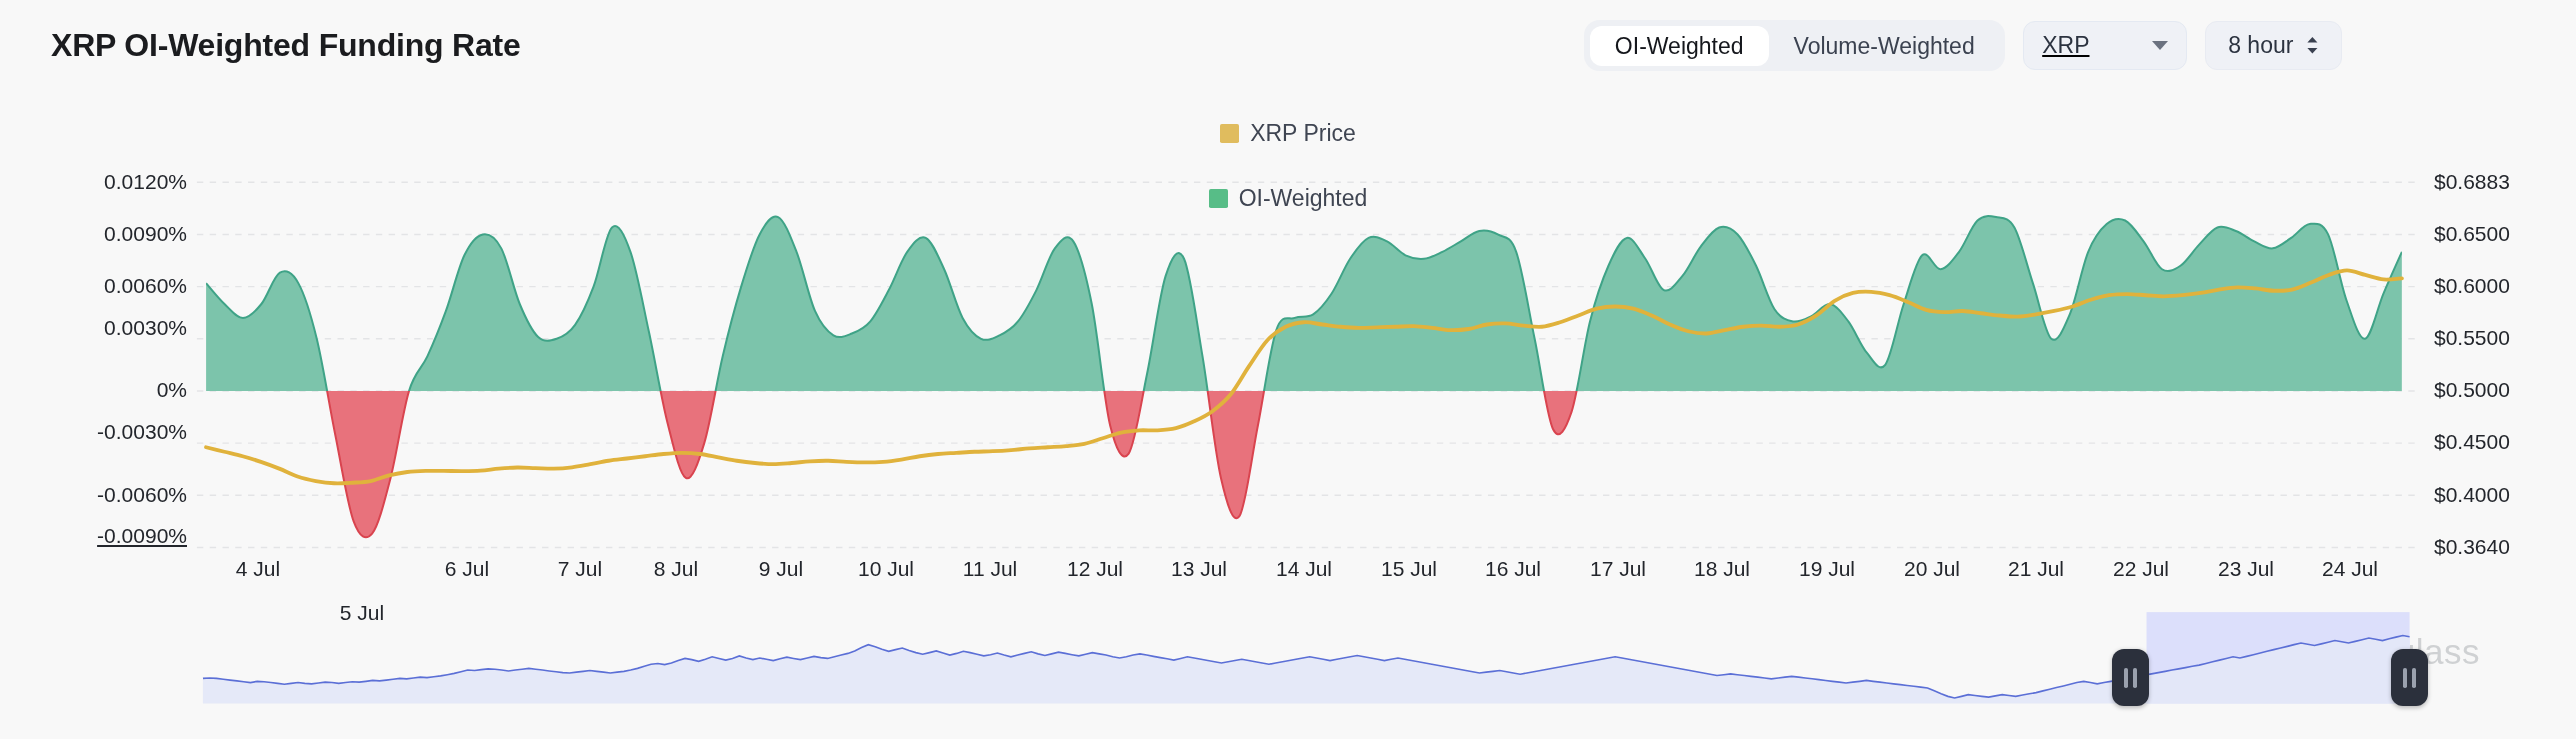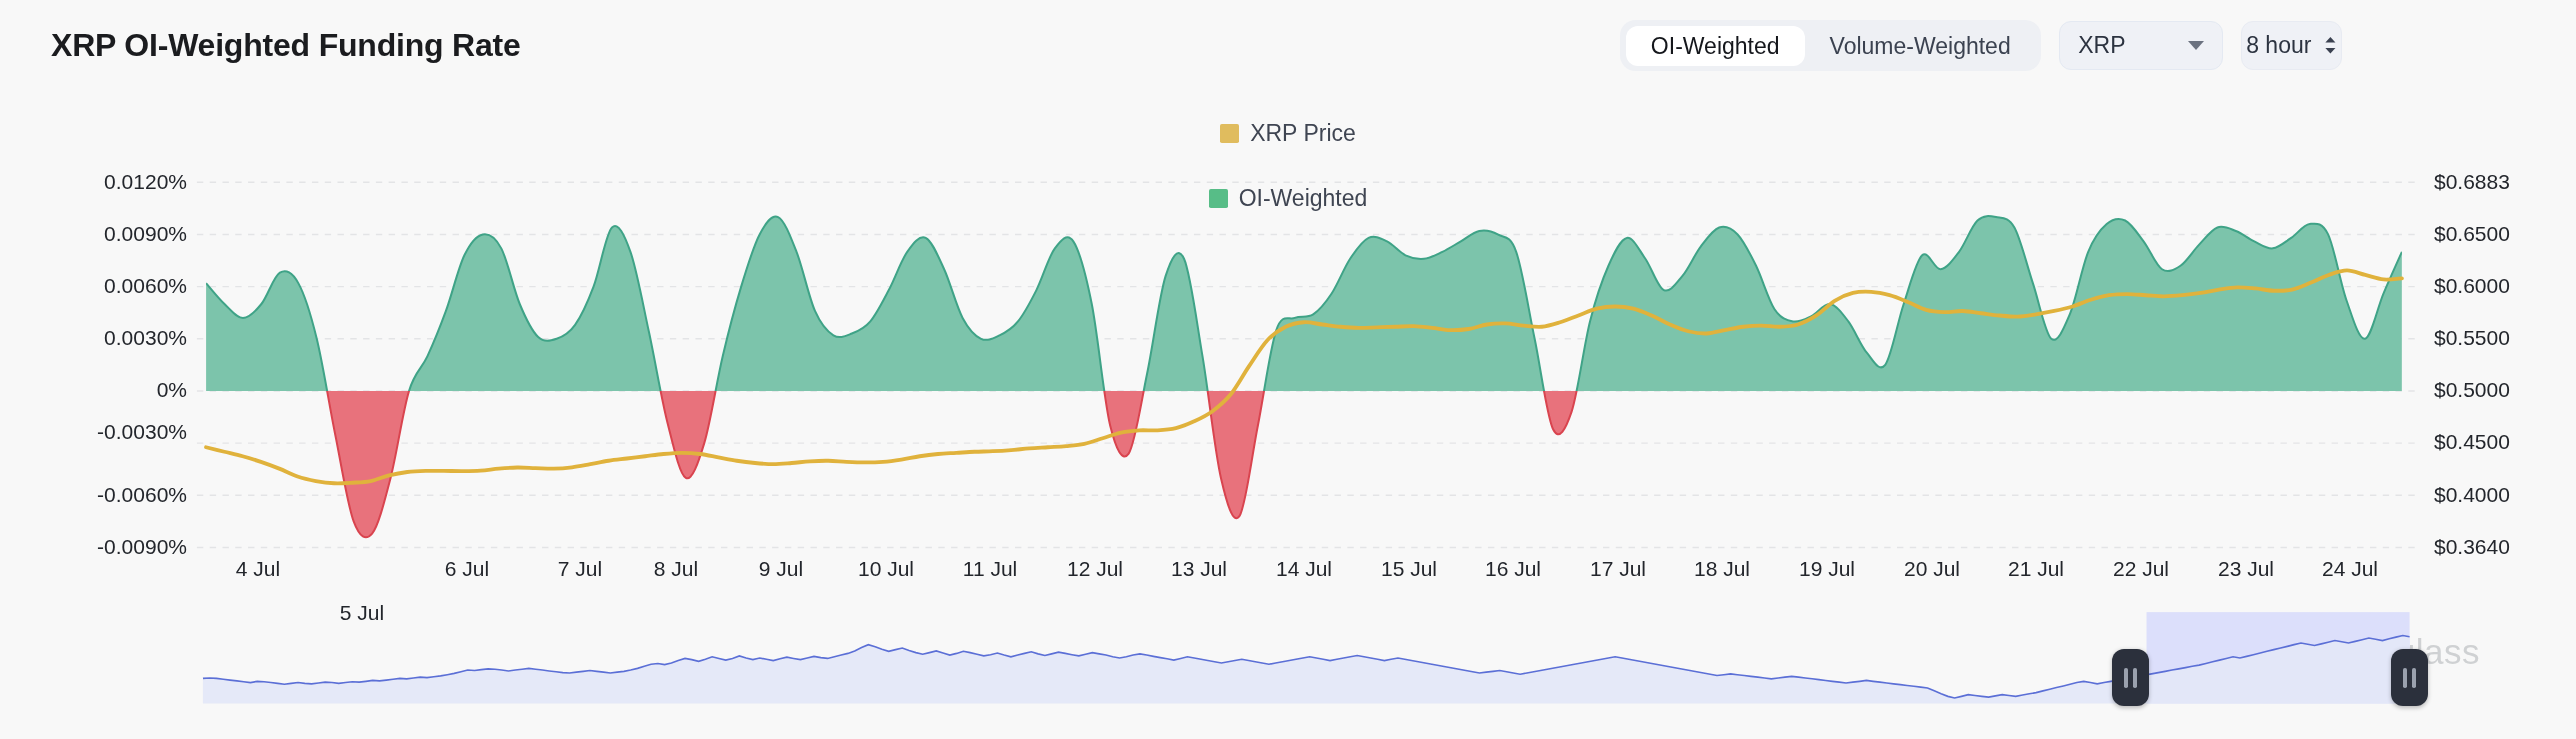--- a/index.html
+++ b/index.html
@@ -29,31 +29,31 @@
   }
   .seg-btn{
     height:40px;line-height:40px;padding:0 25px;
     font-size:23px;color:#3b4250;border-radius:12px;
     white-space:nowrap;
   }
   .seg-btn.active{background:#ffffff;color:#15171c;}
   .select-box{
     display:flex;align-items:center;justify-content:space-between;
     background:#eff1f6;border:0.9px solid #e4e9f2;border-radius:12px;
-    height:49px;width:164px;padding:9px 18px;box-sizing:border-box;
+    height:49px;width:164px;padding:9px 18px;box-sizing:border-box;text-decoration:underline;
   }
   .select-box .val{font-size:23px;color:#2c3340;}
   .caret{
     width:0;height:0;border-left:8.2px solid transparent;
     border-right:8.2px solid transparent;border-top:9px solid #6b7280;
   }
   .stepper{
     display:flex;align-items:center;gap:12.8px;
     background:#eff1f6;border:0.9px solid #e8ebf2;border-radius:12px;
-    height:49px;padding:0 4px;box-sizing:border-box;
+    height:49px;padding:0 22px;box-sizing:border-box;
   }
   .stepper .val{font-size:23px;color:#2c3340;white-space:nowrap;}
   .updown{display:flex;flex-direction:column;gap:3.7px;align-items:center;}
   .updown .ar{width:12.8px;height:7.3px;display:block;}
 
   
   .legend{
     position:absolute;top:120px;left:0;width:2576px;
     display:flex;justify-content:center;align-items:center;gap:38px;flex-direction:column;
   }
@@ -155,25 +155,25 @@
         <path d="M 225.00 130.48 C 228.37 134.29, 238.47 146.98, 245.21 153.33 C 251.95 159.68, 258.68 168.57, 265.42 168.57 C 272.16 168.57, 278.89 161.59, 285.63 153.33 C 292.37 145.08, 299.10 122.86, 305.84 119.05 C 312.58 115.24, 319.31 118.41, 326.05 130.48 C 332.79 142.54, 339.52 163.81, 346.26 191.43 C 353.00 219.05, 359.73 262.86, 366.47 296.19 C 373.21 329.52, 379.94 373.33, 386.68 391.43 C 393.42 409.52, 400.15 412.70, 406.89 404.76 C 413.63 396.83, 420.36 369.84, 427.10 343.81 C 433.84 317.78, 440.57 270.79, 447.31 248.57 C 454.05 226.35, 460.78 225.08, 467.52 210.48 C 474.26 195.87, 480.99 179.37, 487.73 160.95 C 494.47 142.54, 501.20 113.97, 507.94 100.00 C 514.68 86.03, 521.41 78.41, 528.15 77.14 C 534.89 75.87, 541.62 79.68, 548.36 92.38 C 555.10 105.08, 561.83 137.14, 568.57 153.33 C 575.31 169.52, 582.04 183.17, 588.78 189.52 C 595.52 195.87, 602.25 193.65, 608.99 191.43 C 615.73 189.21, 622.46 185.71, 629.20 176.19 C 635.94 166.67, 642.68 152.06, 649.41 134.29 C 656.15 116.51, 662.89 75.87, 669.62 69.52 C 676.36 63.17, 683.10 77.14, 689.83 96.19 C 696.57 115.24, 703.31 152.70, 710.04 183.81 C 716.78 214.92, 723.52 256.19, 730.25 282.86 C 736.99 309.52, 743.73 340.00, 750.46 343.81 C 757.20 347.62, 763.94 327.94, 770.67 305.71 C 777.41 283.49, 784.15 239.05, 790.88 210.48 C 797.62 181.90, 804.36 156.51, 811.09 134.29 C 817.83 112.06, 824.57 89.84, 831.30 77.14 C 838.04 64.44, 844.78 54.92, 851.51 58.10 C 858.25 61.27, 864.99 79.05, 871.72 96.19 C 878.46 113.33, 885.20 145.71, 891.93 160.95 C 898.67 176.19, 905.41 183.49, 912.14 187.62 C 918.88 191.75, 925.62 188.25, 932.35 185.71 C 939.09 183.17, 945.83 180.32, 952.56 172.38 C 959.30 164.44, 966.04 150.79, 972.77 138.10 C 979.51 125.40, 986.25 105.71, 992.98 96.19 C 999.72 86.67, 1006.46 77.78, 1013.19 80.95 C 1019.93 84.13, 1026.67 100.63, 1033.40 115.24 C 1040.14 129.84, 1046.88 155.87, 1053.61 168.57 C 1060.35 181.27, 1067.09 188.25, 1073.82 191.43 C 1080.56 194.60, 1087.30 190.79, 1094.03 187.62 C 1100.77 184.44, 1107.51 180.63, 1114.24 172.38 C 1120.98 164.13, 1127.72 151.43, 1134.45 138.10 C 1141.19 124.76, 1147.93 101.27, 1154.66 92.38 C 1161.40 83.49, 1168.14 74.60, 1174.87 84.76 C 1181.61 94.92, 1188.35 119.68, 1195.08 153.33 C 1201.82 186.98, 1208.56 259.37, 1215.29 286.67 C 1222.03 313.97, 1228.77 326.67, 1235.50 317.14 C 1242.24 307.62, 1248.98 261.90, 1255.71 229.52 C 1262.45 197.14, 1269.19 143.81, 1275.92 122.86 C 1282.66 101.90, 1289.40 89.21, 1296.13 103.81 C 1302.87 118.41, 1309.61 170.48, 1316.34 210.48 C 1323.08 250.48, 1329.82 314.60, 1336.55 343.81 C 1343.29 373.02, 1350.03 395.24, 1356.76 385.71 C 1363.50 376.19, 1370.24 320.63, 1376.97 286.67 C 1383.71 252.70, 1390.45 201.59, 1397.18 181.90 C 1403.92 162.22, 1410.66 171.43, 1417.39 168.57 C 1424.13 165.71, 1430.87 169.21, 1437.61 164.76 C 1444.34 160.32, 1451.08 152.06, 1457.82 141.90 C 1464.55 131.75, 1471.29 113.97, 1478.03 103.81 C 1484.76 93.65, 1491.50 84.13, 1498.24 80.95 C 1504.97 77.78, 1511.71 81.59, 1518.45 84.76 C 1525.18 87.94, 1531.92 96.83, 1538.66 100.00 C 1545.39 103.17, 1552.13 104.44, 1558.87 103.81 C 1565.60 103.17, 1572.34 99.37, 1579.08 96.19 C 1585.81 93.02, 1592.55 88.57, 1599.29 84.76 C 1606.02 80.95, 1612.76 74.60, 1619.50 73.33 C 1626.23 72.06, 1632.97 73.33, 1639.71 77.14 C 1646.44 80.95, 1653.18 77.14, 1659.92 96.19 C 1666.65 115.24, 1673.39 159.05, 1680.13 191.43 C 1686.86 223.81, 1693.60 277.14, 1700.34 290.48 C 1707.07 303.81, 1713.81 291.11, 1720.55 271.43 C 1727.28 251.75, 1734.02 199.05, 1740.76 172.38 C 1747.49 145.71, 1754.23 126.67, 1760.97 111.43 C 1767.70 96.19, 1774.44 82.22, 1781.18 80.95 C 1787.91 79.68, 1794.65 94.29, 1801.39 103.81 C 1808.12 113.33, 1814.86 134.92, 1821.60 138.10 C 1828.33 141.27, 1835.07 130.79, 1841.81 122.86 C 1848.54 114.92, 1855.28 99.37, 1862.02 90.48 C 1868.75 81.59, 1875.49 71.75, 1882.23 69.52 C 1888.96 67.30, 1895.70 70.16, 1902.44 77.14 C 1909.17 84.13, 1915.91 97.78, 1922.65 111.43 C 1929.38 125.08, 1936.12 148.89, 1942.86 159.05 C 1949.59 169.21, 1956.33 171.11, 1963.07 172.38 C 1969.80 173.65, 1976.54 169.84, 1983.28 166.67 C 1990.01 163.49, 1996.75 152.38, 2003.49 153.33 C 2010.22 154.29, 2016.96 163.49, 2023.70 172.38 C 2030.43 181.27, 2037.17 198.73, 2043.91 206.67 C 2050.64 214.60, 2057.38 228.89, 2064.12 220.00 C 2070.85 211.11, 2077.59 173.33, 2084.33 153.33 C 2091.06 133.33, 2097.80 106.35, 2104.54 100.00 C 2111.27 93.65, 2118.01 115.87, 2124.75 115.24 C 2131.48 114.60, 2138.22 105.08, 2144.96 96.19 C 2151.69 87.30, 2158.43 68.25, 2165.17 61.90 C 2171.90 55.56, 2178.64 56.83, 2185.38 58.10 C 2192.11 59.37, 2198.85 57.46, 2205.59 69.52 C 2212.32 81.59, 2219.06 110.16, 2225.80 130.48 C 2232.54 150.79, 2239.27 185.71, 2246.01 191.43 C 2252.75 197.14, 2259.48 180.63, 2266.22 164.76 C 2272.96 148.89, 2279.69 112.70, 2286.43 96.19 C 2293.17 79.68, 2299.90 71.43, 2306.64 65.71 C 2313.38 60.00, 2320.11 58.73, 2326.85 61.90 C 2333.59 65.08, 2340.32 75.87, 2347.06 84.76 C 2353.80 93.65, 2360.53 110.79, 2367.27 115.24 C 2374.01 119.68, 2380.74 115.87, 2387.48 111.43 C 2394.22 106.98, 2400.95 95.56, 2407.69 88.57 C 2414.43 81.59, 2421.16 72.06, 2427.90 69.52 C 2434.64 66.98, 2441.37 70.79, 2448.11 73.33 C 2454.85 75.87, 2461.58 81.59, 2468.32 84.76 C 2475.06 87.94, 2481.79 93.02, 2488.53 92.38 C 2495.27 91.75, 2502.00 85.40, 2508.74 80.95 C 2515.48 76.51, 2522.21 66.35, 2528.95 65.71 C 2535.69 65.08, 2542.42 63.17, 2549.16 77.14 C 2555.90 91.11, 2562.63 130.48, 2569.37 149.52 C 2576.11 168.57, 2582.84 192.70, 2589.58 191.43 C 2596.32 190.16, 2603.05 157.78, 2609.79 141.90 C 2616.53 126.03, 2626.63 103.81, 2630.00 96.19 L 2630 248.5714285714286 L 225 248.5714285714286 Z" fill="#7cc4ab" clip-path="url(#cp-pos)"></path>
         <path d="M 225.00 130.48 C 228.37 134.29, 238.47 146.98, 245.21 153.33 C 251.95 159.68, 258.68 168.57, 265.42 168.57 C 272.16 168.57, 278.89 161.59, 285.63 153.33 C 292.37 145.08, 299.10 122.86, 305.84 119.05 C 312.58 115.24, 319.31 118.41, 326.05 130.48 C 332.79 142.54, 339.52 163.81, 346.26 191.43 C 353.00 219.05, 359.73 262.86, 366.47 296.19 C 373.21 329.52, 379.94 373.33, 386.68 391.43 C 393.42 409.52, 400.15 412.70, 406.89 404.76 C 413.63 396.83, 420.36 369.84, 427.10 343.81 C 433.84 317.78, 440.57 270.79, 447.31 248.57 C 454.05 226.35, 460.78 225.08, 467.52 210.48 C 474.26 195.87, 480.99 179.37, 487.73 160.95 C 494.47 142.54, 501.20 113.97, 507.94 100.00 C 514.68 86.03, 521.41 78.41, 528.15 77.14 C 534.89 75.87, 541.62 79.68, 548.36 92.38 C 555.10 105.08, 561.83 137.14, 568.57 153.33 C 575.31 169.52, 582.04 183.17, 588.78 189.52 C 595.52 195.87, 602.25 193.65, 608.99 191.43 C 615.73 189.21, 622.46 185.71, 629.20 176.19 C 635.94 166.67, 642.68 152.06, 649.41 134.29 C 656.15 116.51, 662.89 75.87, 669.62 69.52 C 676.36 63.17, 683.10 77.14, 689.83 96.19 C 696.57 115.24, 703.31 152.70, 710.04 183.81 C 716.78 214.92, 723.52 256.19, 730.25 282.86 C 736.99 309.52, 743.73 340.00, 750.46 343.81 C 757.20 347.62, 763.94 327.94, 770.67 305.71 C 777.41 283.49, 784.15 239.05, 790.88 210.48 C 797.62 181.90, 804.36 156.51, 811.09 134.29 C 817.83 112.06, 824.57 89.84, 831.30 77.14 C 838.04 64.44, 844.78 54.92, 851.51 58.10 C 858.25 61.27, 864.99 79.05, 871.72 96.19 C 878.46 113.33, 885.20 145.71, 891.93 160.95 C 898.67 176.19, 905.41 183.49, 912.14 187.62 C 918.88 191.75, 925.62 188.25, 932.35 185.71 C 939.09 183.17, 945.83 180.32, 952.56 172.38 C 959.30 164.44, 966.04 150.79, 972.77 138.10 C 979.51 125.40, 986.25 105.71, 992.98 96.19 C 999.72 86.67, 1006.46 77.78, 1013.19 80.95 C 1019.93 84.13, 1026.67 100.63, 1033.40 115.24 C 1040.14 129.84, 1046.88 155.87, 1053.61 168.57 C 1060.35 181.27, 1067.09 188.25, 1073.82 191.43 C 1080.56 194.60, 1087.30 190.79, 1094.03 187.62 C 1100.77 184.44, 1107.51 180.63, 1114.24 172.38 C 1120.98 164.13, 1127.72 151.43, 1134.45 138.10 C 1141.19 124.76, 1147.93 101.27, 1154.66 92.38 C 1161.40 83.49, 1168.14 74.60, 1174.87 84.76 C 1181.61 94.92, 1188.35 119.68, 1195.08 153.33 C 1201.82 186.98, 1208.56 259.37, 1215.29 286.67 C 1222.03 313.97, 1228.77 326.67, 1235.50 317.14 C 1242.24 307.62, 1248.98 261.90, 1255.71 229.52 C 1262.45 197.14, 1269.19 143.81, 1275.92 122.86 C 1282.66 101.90, 1289.40 89.21, 1296.13 103.81 C 1302.87 118.41, 1309.61 170.48, 1316.34 210.48 C 1323.08 250.48, 1329.82 314.60, 1336.55 343.81 C 1343.29 373.02, 1350.03 395.24, 1356.76 385.71 C 1363.50 376.19, 1370.24 320.63, 1376.97 286.67 C 1383.71 252.70, 1390.45 201.59, 1397.18 181.90 C 1403.92 162.22, 1410.66 171.43, 1417.39 168.57 C 1424.13 165.71, 1430.87 169.21, 1437.61 164.76 C 1444.34 160.32, 1451.08 152.06, 1457.82 141.90 C 1464.55 131.75, 1471.29 113.97, 1478.03 103.81 C 1484.76 93.65, 1491.50 84.13, 1498.24 80.95 C 1504.97 77.78, 1511.71 81.59, 1518.45 84.76 C 1525.18 87.94, 1531.92 96.83, 1538.66 100.00 C 1545.39 103.17, 1552.13 104.44, 1558.87 103.81 C 1565.60 103.17, 1572.34 99.37, 1579.08 96.19 C 1585.81 93.02, 1592.55 88.57, 1599.29 84.76 C 1606.02 80.95, 1612.76 74.60, 1619.50 73.33 C 1626.23 72.06, 1632.97 73.33, 1639.71 77.14 C 1646.44 80.95, 1653.18 77.14, 1659.92 96.19 C 1666.65 115.24, 1673.39 159.05, 1680.13 191.43 C 1686.86 223.81, 1693.60 277.14, 1700.34 290.48 C 1707.07 303.81, 1713.81 291.11, 1720.55 271.43 C 1727.28 251.75, 1734.02 199.05, 1740.76 172.38 C 1747.49 145.71, 1754.23 126.67, 1760.97 111.43 C 1767.70 96.19, 1774.44 82.22, 1781.18 80.95 C 1787.91 79.68, 1794.65 94.29, 1801.39 103.81 C 1808.12 113.33, 1814.86 134.92, 1821.60 138.10 C 1828.33 141.27, 1835.07 130.79, 1841.81 122.86 C 1848.54 114.92, 1855.28 99.37, 1862.02 90.48 C 1868.75 81.59, 1875.49 71.75, 1882.23 69.52 C 1888.96 67.30, 1895.70 70.16, 1902.44 77.14 C 1909.17 84.13, 1915.91 97.78, 1922.65 111.43 C 1929.38 125.08, 1936.12 148.89, 1942.86 159.05 C 1949.59 169.21, 1956.33 171.11, 1963.07 172.38 C 1969.80 173.65, 1976.54 169.84, 1983.28 166.67 C 1990.01 163.49, 1996.75 152.38, 2003.49 153.33 C 2010.22 154.29, 2016.96 163.49, 2023.70 172.38 C 2030.43 181.27, 2037.17 198.73, 2043.91 206.67 C 2050.64 214.60, 2057.38 228.89, 2064.12 220.00 C 2070.85 211.11, 2077.59 173.33, 2084.33 153.33 C 2091.06 133.33, 2097.80 106.35, 2104.54 100.00 C 2111.27 93.65, 2118.01 115.87, 2124.75 115.24 C 2131.48 114.60, 2138.22 105.08, 2144.96 96.19 C 2151.69 87.30, 2158.43 68.25, 2165.17 61.90 C 2171.90 55.56, 2178.64 56.83, 2185.38 58.10 C 2192.11 59.37, 2198.85 57.46, 2205.59 69.52 C 2212.32 81.59, 2219.06 110.16, 2225.80 130.48 C 2232.54 150.79, 2239.27 185.71, 2246.01 191.43 C 2252.75 197.14, 2259.48 180.63, 2266.22 164.76 C 2272.96 148.89, 2279.69 112.70, 2286.43 96.19 C 2293.17 79.68, 2299.90 71.43, 2306.64 65.71 C 2313.38 60.00, 2320.11 58.73, 2326.85 61.90 C 2333.59 65.08, 2340.32 75.87, 2347.06 84.76 C 2353.80 93.65, 2360.53 110.79, 2367.27 115.24 C 2374.01 119.68, 2380.74 115.87, 2387.48 111.43 C 2394.22 106.98, 2400.95 95.56, 2407.69 88.57 C 2414.43 81.59, 2421.16 72.06, 2427.90 69.52 C 2434.64 66.98, 2441.37 70.79, 2448.11 73.33 C 2454.85 75.87, 2461.58 81.59, 2468.32 84.76 C 2475.06 87.94, 2481.79 93.02, 2488.53 92.38 C 2495.27 91.75, 2502.00 85.40, 2508.74 80.95 C 2515.48 76.51, 2522.21 66.35, 2528.95 65.71 C 2535.69 65.08, 2542.42 63.17, 2549.16 77.14 C 2555.90 91.11, 2562.63 130.48, 2569.37 149.52 C 2576.11 168.57, 2582.84 192.70, 2589.58 191.43 C 2596.32 190.16, 2603.05 157.78, 2609.79 141.90 C 2616.53 126.03, 2626.63 103.81, 2630.00 96.19 L 2630 248.5714285714286 L 225 248.5714285714286 Z" fill="#e8727c" clip-path="url(#cp-neg)"></path>
         <path d="M 225.00 130.48 C 228.37 134.29, 238.47 146.98, 245.21 153.33 C 251.95 159.68, 258.68 168.57, 265.42 168.57 C 272.16 168.57, 278.89 161.59, 285.63 153.33 C 292.37 145.08, 299.10 122.86, 305.84 119.05 C 312.58 115.24, 319.31 118.41, 326.05 130.48 C 332.79 142.54, 339.52 163.81, 346.26 191.43 C 353.00 219.05, 359.73 262.86, 366.47 296.19 C 373.21 329.52, 379.94 373.33, 386.68 391.43 C 393.42 409.52, 400.15 412.70, 406.89 404.76 C 413.63 396.83, 420.36 369.84, 427.10 343.81 C 433.84 317.78, 440.57 270.79, 447.31 248.57 C 454.05 226.35, 460.78 225.08, 467.52 210.48 C 474.26 195.87, 480.99 179.37, 487.73 160.95 C 494.47 142.54, 501.20 113.97, 507.94 100.00 C 514.68 86.03, 521.41 78.41, 528.15 77.14 C 534.89 75.87, 541.62 79.68, 548.36 92.38 C 555.10 105.08, 561.83 137.14, 568.57 153.33 C 575.31 169.52, 582.04 183.17, 588.78 189.52 C 595.52 195.87, 602.25 193.65, 608.99 191.43 C 615.73 189.21, 622.46 185.71, 629.20 176.19 C 635.94 166.67, 642.68 152.06, 649.41 134.29 C 656.15 116.51, 662.89 75.87, 669.62 69.52 C 676.36 63.17, 683.10 77.14, 689.83 96.19 C 696.57 115.24, 703.31 152.70, 710.04 183.81 C 716.78 214.92, 723.52 256.19, 730.25 282.86 C 736.99 309.52, 743.73 340.00, 750.46 343.81 C 757.20 347.62, 763.94 327.94, 770.67 305.71 C 777.41 283.49, 784.15 239.05, 790.88 210.48 C 797.62 181.90, 804.36 156.51, 811.09 134.29 C 817.83 112.06, 824.57 89.84, 831.30 77.14 C 838.04 64.44, 844.78 54.92, 851.51 58.10 C 858.25 61.27, 864.99 79.05, 871.72 96.19 C 878.46 113.33, 885.20 145.71, 891.93 160.95 C 898.67 176.19, 905.41 183.49, 912.14 187.62 C 918.88 191.75, 925.62 188.25, 932.35 185.71 C 939.09 183.17, 945.83 180.32, 952.56 172.38 C 959.30 164.44, 966.04 150.79, 972.77 138.10 C 979.51 125.40, 986.25 105.71, 992.98 96.19 C 999.72 86.67, 1006.46 77.78, 1013.19 80.95 C 1019.93 84.13, 1026.67 100.63, 1033.40 115.24 C 1040.14 129.84, 1046.88 155.87, 1053.61 168.57 C 1060.35 181.27, 1067.09 188.25, 1073.82 191.43 C 1080.56 194.60, 1087.30 190.79, 1094.03 187.62 C 1100.77 184.44, 1107.51 180.63, 1114.24 172.38 C 1120.98 164.13, 1127.72 151.43, 1134.45 138.10 C 1141.19 124.76, 1147.93 101.27, 1154.66 92.38 C 1161.40 83.49, 1168.14 74.60, 1174.87 84.76 C 1181.61 94.92, 1188.35 119.68, 1195.08 153.33 C 1201.82 186.98, 1208.56 259.37, 1215.29 286.67 C 1222.03 313.97, 1228.77 326.67, 1235.50 317.14 C 1242.24 307.62, 1248.98 261.90, 1255.71 229.52 C 1262.45 197.14, 1269.19 143.81, 1275.92 122.86 C 1282.66 101.90, 1289.40 89.21, 1296.13 103.81 C 1302.87 118.41, 1309.61 170.48, 1316.34 210.48 C 1323.08 250.48, 1329.82 314.60, 1336.55 343.81 C 1343.29 373.02, 1350.03 395.24, 1356.76 385.71 C 1363.50 376.19, 1370.24 320.63, 1376.97 286.67 C 1383.71 252.70, 1390.45 201.59, 1397.18 181.90 C 1403.92 162.22, 1410.66 171.43, 1417.39 168.57 C 1424.13 165.71, 1430.87 169.21, 1437.61 164.76 C 1444.34 160.32, 1451.08 152.06, 1457.82 141.90 C 1464.55 131.75, 1471.29 113.97, 1478.03 103.81 C 1484.76 93.65, 1491.50 84.13, 1498.24 80.95 C 1504.97 77.78, 1511.71 81.59, 1518.45 84.76 C 1525.18 87.94, 1531.92 96.83, 1538.66 100.00 C 1545.39 103.17, 1552.13 104.44, 1558.87 103.81 C 1565.60 103.17, 1572.34 99.37, 1579.08 96.19 C 1585.81 93.02, 1592.55 88.57, 1599.29 84.76 C 1606.02 80.95, 1612.76 74.60, 1619.50 73.33 C 1626.23 72.06, 1632.97 73.33, 1639.71 77.14 C 1646.44 80.95, 1653.18 77.14, 1659.92 96.19 C 1666.65 115.24, 1673.39 159.05, 1680.13 191.43 C 1686.86 223.81, 1693.60 277.14, 1700.34 290.48 C 1707.07 303.81, 1713.81 291.11, 1720.55 271.43 C 1727.28 251.75, 1734.02 199.05, 1740.76 172.38 C 1747.49 145.71, 1754.23 126.67, 1760.97 111.43 C 1767.70 96.19, 1774.44 82.22, 1781.18 80.95 C 1787.91 79.68, 1794.65 94.29, 1801.39 103.81 C 1808.12 113.33, 1814.86 134.92, 1821.60 138.10 C 1828.33 141.27, 1835.07 130.79, 1841.81 122.86 C 1848.54 114.92, 1855.28 99.37, 1862.02 90.48 C 1868.75 81.59, 1875.49 71.75, 1882.23 69.52 C 1888.96 67.30, 1895.70 70.16, 1902.44 77.14 C 1909.17 84.13, 1915.91 97.78, 1922.65 111.43 C 1929.38 125.08, 1936.12 148.89, 1942.86 159.05 C 1949.59 169.21, 1956.33 171.11, 1963.07 172.38 C 1969.80 173.65, 1976.54 169.84, 1983.28 166.67 C 1990.01 163.49, 1996.75 152.38, 2003.49 153.33 C 2010.22 154.29, 2016.96 163.49, 2023.70 172.38 C 2030.43 181.27, 2037.17 198.73, 2043.91 206.67 C 2050.64 214.60, 2057.38 228.89, 2064.12 220.00 C 2070.85 211.11, 2077.59 173.33, 2084.33 153.33 C 2091.06 133.33, 2097.80 106.35, 2104.54 100.00 C 2111.27 93.65, 2118.01 115.87, 2124.75 115.24 C 2131.48 114.60, 2138.22 105.08, 2144.96 96.19 C 2151.69 87.30, 2158.43 68.25, 2165.17 61.90 C 2171.90 55.56, 2178.64 56.83, 2185.38 58.10 C 2192.11 59.37, 2198.85 57.46, 2205.59 69.52 C 2212.32 81.59, 2219.06 110.16, 2225.80 130.48 C 2232.54 150.79, 2239.27 185.71, 2246.01 191.43 C 2252.75 197.14, 2259.48 180.63, 2266.22 164.76 C 2272.96 148.89, 2279.69 112.70, 2286.43 96.19 C 2293.17 79.68, 2299.90 71.43, 2306.64 65.71 C 2313.38 60.00, 2320.11 58.73, 2326.85 61.90 C 2333.59 65.08, 2340.32 75.87, 2347.06 84.76 C 2353.80 93.65, 2360.53 110.79, 2367.27 115.24 C 2374.01 119.68, 2380.74 115.87, 2387.48 111.43 C 2394.22 106.98, 2400.95 95.56, 2407.69 88.57 C 2414.43 81.59, 2421.16 72.06, 2427.90 69.52 C 2434.64 66.98, 2441.37 70.79, 2448.11 73.33 C 2454.85 75.87, 2461.58 81.59, 2468.32 84.76 C 2475.06 87.94, 2481.79 93.02, 2488.53 92.38 C 2495.27 91.75, 2502.00 85.40, 2508.74 80.95 C 2515.48 76.51, 2522.21 66.35, 2528.95 65.71 C 2535.69 65.08, 2542.42 63.17, 2549.16 77.14 C 2555.90 91.11, 2562.63 130.48, 2569.37 149.52 C 2576.11 168.57, 2582.84 192.70, 2589.58 191.43 C 2596.32 190.16, 2603.05 157.78, 2609.79 141.90 C 2616.53 126.03, 2626.63 103.81, 2630.00 96.19" fill="none" stroke="#3fa387" stroke-width="2.2" clip-path="url(#cp-pos)"></path>
         <path d="M 225.00 130.48 C 228.37 134.29, 238.47 146.98, 245.21 153.33 C 251.95 159.68, 258.68 168.57, 265.42 168.57 C 272.16 168.57, 278.89 161.59, 285.63 153.33 C 292.37 145.08, 299.10 122.86, 305.84 119.05 C 312.58 115.24, 319.31 118.41, 326.05 130.48 C 332.79 142.54, 339.52 163.81, 346.26 191.43 C 353.00 219.05, 359.73 262.86, 366.47 296.19 C 373.21 329.52, 379.94 373.33, 386.68 391.43 C 393.42 409.52, 400.15 412.70, 406.89 404.76 C 413.63 396.83, 420.36 369.84, 427.10 343.81 C 433.84 317.78, 440.57 270.79, 447.31 248.57 C 454.05 226.35, 460.78 225.08, 467.52 210.48 C 474.26 195.87, 480.99 179.37, 487.73 160.95 C 494.47 142.54, 501.20 113.97, 507.94 100.00 C 514.68 86.03, 521.41 78.41, 528.15 77.14 C 534.89 75.87, 541.62 79.68, 548.36 92.38 C 555.10 105.08, 561.83 137.14, 568.57 153.33 C 575.31 169.52, 582.04 183.17, 588.78 189.52 C 595.52 195.87, 602.25 193.65, 608.99 191.43 C 615.73 189.21, 622.46 185.71, 629.20 176.19 C 635.94 166.67, 642.68 152.06, 649.41 134.29 C 656.15 116.51, 662.89 75.87, 669.62 69.52 C 676.36 63.17, 683.10 77.14, 689.83 96.19 C 696.57 115.24, 703.31 152.70, 710.04 183.81 C 716.78 214.92, 723.52 256.19, 730.25 282.86 C 736.99 309.52, 743.73 340.00, 750.46 343.81 C 757.20 347.62, 763.94 327.94, 770.67 305.71 C 777.41 283.49, 784.15 239.05, 790.88 210.48 C 797.62 181.90, 804.36 156.51, 811.09 134.29 C 817.83 112.06, 824.57 89.84, 831.30 77.14 C 838.04 64.44, 844.78 54.92, 851.51 58.10 C 858.25 61.27, 864.99 79.05, 871.72 96.19 C 878.46 113.33, 885.20 145.71, 891.93 160.95 C 898.67 176.19, 905.41 183.49, 912.14 187.62 C 918.88 191.75, 925.62 188.25, 932.35 185.71 C 939.09 183.17, 945.83 180.32, 952.56 172.38 C 959.30 164.44, 966.04 150.79, 972.77 138.10 C 979.51 125.40, 986.25 105.71, 992.98 96.19 C 999.72 86.67, 1006.46 77.78, 1013.19 80.95 C 1019.93 84.13, 1026.67 100.63, 1033.40 115.24 C 1040.14 129.84, 1046.88 155.87, 1053.61 168.57 C 1060.35 181.27, 1067.09 188.25, 1073.82 191.43 C 1080.56 194.60, 1087.30 190.79, 1094.03 187.62 C 1100.77 184.44, 1107.51 180.63, 1114.24 172.38 C 1120.98 164.13, 1127.72 151.43, 1134.45 138.10 C 1141.19 124.76, 1147.93 101.27, 1154.66 92.38 C 1161.40 83.49, 1168.14 74.60, 1174.87 84.76 C 1181.61 94.92, 1188.35 119.68, 1195.08 153.33 C 1201.82 186.98, 1208.56 259.37, 1215.29 286.67 C 1222.03 313.97, 1228.77 326.67, 1235.50 317.14 C 1242.24 307.62, 1248.98 261.90, 1255.71 229.52 C 1262.45 197.14, 1269.19 143.81, 1275.92 122.86 C 1282.66 101.90, 1289.40 89.21, 1296.13 103.81 C 1302.87 118.41, 1309.61 170.48, 1316.34 210.48 C 1323.08 250.48, 1329.82 314.60, 1336.55 343.81 C 1343.29 373.02, 1350.03 395.24, 1356.76 385.71 C 1363.50 376.19, 1370.24 320.63, 1376.97 286.67 C 1383.71 252.70, 1390.45 201.59, 1397.18 181.90 C 1403.92 162.22, 1410.66 171.43, 1417.39 168.57 C 1424.13 165.71, 1430.87 169.21, 1437.61 164.76 C 1444.34 160.32, 1451.08 152.06, 1457.82 141.90 C 1464.55 131.75, 1471.29 113.97, 1478.03 103.81 C 1484.76 93.65, 1491.50 84.13, 1498.24 80.95 C 1504.97 77.78, 1511.71 81.59, 1518.45 84.76 C 1525.18 87.94, 1531.92 96.83, 1538.66 100.00 C 1545.39 103.17, 1552.13 104.44, 1558.87 103.81 C 1565.60 103.17, 1572.34 99.37, 1579.08 96.19 C 1585.81 93.02, 1592.55 88.57, 1599.29 84.76 C 1606.02 80.95, 1612.76 74.60, 1619.50 73.33 C 1626.23 72.06, 1632.97 73.33, 1639.71 77.14 C 1646.44 80.95, 1653.18 77.14, 1659.92 96.19 C 1666.65 115.24, 1673.39 159.05, 1680.13 191.43 C 1686.86 223.81, 1693.60 277.14, 1700.34 290.48 C 1707.07 303.81, 1713.81 291.11, 1720.55 271.43 C 1727.28 251.75, 1734.02 199.05, 1740.76 172.38 C 1747.49 145.71, 1754.23 126.67, 1760.97 111.43 C 1767.70 96.19, 1774.44 82.22, 1781.18 80.95 C 1787.91 79.68, 1794.65 94.29, 1801.39 103.81 C 1808.12 113.33, 1814.86 134.92, 1821.60 138.10 C 1828.33 141.27, 1835.07 130.79, 1841.81 122.86 C 1848.54 114.92, 1855.28 99.37, 1862.02 90.48 C 1868.75 81.59, 1875.49 71.75, 1882.23 69.52 C 1888.96 67.30, 1895.70 70.16, 1902.44 77.14 C 1909.17 84.13, 1915.91 97.78, 1922.65 111.43 C 1929.38 125.08, 1936.12 148.89, 1942.86 159.05 C 1949.59 169.21, 1956.33 171.11, 1963.07 172.38 C 1969.80 173.65, 1976.54 169.84, 1983.28 166.67 C 1990.01 163.49, 1996.75 152.38, 2003.49 153.33 C 2010.22 154.29, 2016.96 163.49, 2023.70 172.38 C 2030.43 181.27, 2037.17 198.73, 2043.91 206.67 C 2050.64 214.60, 2057.38 228.89, 2064.12 220.00 C 2070.85 211.11, 2077.59 173.33, 2084.33 153.33 C 2091.06 133.33, 2097.80 106.35, 2104.54 100.00 C 2111.27 93.65, 2118.01 115.87, 2124.75 115.24 C 2131.48 114.60, 2138.22 105.08, 2144.96 96.19 C 2151.69 87.30, 2158.43 68.25, 2165.17 61.90 C 2171.90 55.56, 2178.64 56.83, 2185.38 58.10 C 2192.11 59.37, 2198.85 57.46, 2205.59 69.52 C 2212.32 81.59, 2219.06 110.16, 2225.80 130.48 C 2232.54 150.79, 2239.27 185.71, 2246.01 191.43 C 2252.75 197.14, 2259.48 180.63, 2266.22 164.76 C 2272.96 148.89, 2279.69 112.70, 2286.43 96.19 C 2293.17 79.68, 2299.90 71.43, 2306.64 65.71 C 2313.38 60.00, 2320.11 58.73, 2326.85 61.90 C 2333.59 65.08, 2340.32 75.87, 2347.06 84.76 C 2353.80 93.65, 2360.53 110.79, 2367.27 115.24 C 2374.01 119.68, 2380.74 115.87, 2387.48 111.43 C 2394.22 106.98, 2400.95 95.56, 2407.69 88.57 C 2414.43 81.59, 2421.16 72.06, 2427.90 69.52 C 2434.64 66.98, 2441.37 70.79, 2448.11 73.33 C 2454.85 75.87, 2461.58 81.59, 2468.32 84.76 C 2475.06 87.94, 2481.79 93.02, 2488.53 92.38 C 2495.27 91.75, 2502.00 85.40, 2508.74 80.95 C 2515.48 76.51, 2522.21 66.35, 2528.95 65.71 C 2535.69 65.08, 2542.42 63.17, 2549.16 77.14 C 2555.90 91.11, 2562.63 130.48, 2569.37 149.52 C 2576.11 168.57, 2582.84 192.70, 2589.58 191.43 C 2596.32 190.16, 2603.05 157.78, 2609.79 141.90 C 2616.53 126.03, 2626.63 103.81, 2630.00 96.19" fill="none" stroke="#d9444f" stroke-width="2.2" clip-path="url(#cp-neg)"></path>
         <path d="M 225.00 310.23 C 228.34 311.05, 238.36 313.51, 245.04 315.16 C 251.72 316.80, 258.40 318.24, 265.08 320.09 C 271.76 321.94, 278.44 324.00, 285.13 326.26 C 291.81 328.52, 298.49 330.99, 305.17 333.66 C 311.85 336.33, 318.53 340.03, 325.21 342.29 C 331.89 344.56, 338.57 345.99, 345.25 347.23 C 351.93 348.46, 358.61 349.39, 365.29 349.69 C 371.97 350.00, 378.65 349.49, 385.33 349.08 C 392.01 348.67, 398.69 348.56, 405.38 347.23 C 412.06 345.89, 418.74 342.71, 425.42 341.06 C 432.10 339.42, 438.78 338.18, 445.46 337.36 C 452.14 336.54, 458.82 336.33, 465.50 336.13 C 472.18 335.92, 478.86 336.09, 485.54 336.13 C 492.22 336.17, 498.90 336.41, 505.58 336.37 C 512.26 336.33, 518.94 336.33, 525.63 335.88 C 532.31 335.43, 538.99 334.24, 545.67 333.66 C 552.35 333.08, 559.03 332.53, 565.71 332.43 C 572.39 332.32, 579.07 332.84, 585.75 333.04 C 592.43 333.25, 599.11 333.80, 605.79 333.66 C 612.47 333.52, 619.15 333.00, 625.83 332.18 C 632.51 331.36, 639.19 329.92, 645.88 328.73 C 652.56 327.53, 659.24 326.05, 665.92 325.03 C 672.60 324.00, 679.28 323.38, 685.96 322.56 C 692.64 321.74, 699.32 320.91, 706.00 320.09 C 712.68 319.27, 719.36 318.24, 726.04 317.63 C 732.72 317.01, 739.40 316.39, 746.08 316.39 C 752.76 316.39, 759.44 316.80, 766.13 317.63 C 772.81 318.45, 779.49 320.09, 786.17 321.33 C 792.85 322.56, 799.53 324.00, 806.21 325.03 C 812.89 326.05, 819.57 326.88, 826.25 327.49 C 832.93 328.11, 839.61 328.73, 846.29 328.73 C 852.97 328.73, 859.65 328.01, 866.33 327.49 C 873.01 326.98, 879.69 326.05, 886.38 325.64 C 893.06 325.23, 899.74 324.92, 906.42 325.03 C 913.10 325.13, 919.78 325.95, 926.46 326.26 C 933.14 326.57, 939.82 326.88, 946.50 326.88 C 953.18 326.88, 959.86 326.77, 966.54 326.26 C 973.22 325.75, 979.90 324.82, 986.58 323.79 C 993.26 322.76, 999.94 321.12, 1006.63 320.09 C 1013.31 319.06, 1019.99 318.24, 1026.67 317.63 C 1033.35 317.01, 1040.03 316.80, 1046.71 316.39 C 1053.39 315.98, 1060.07 315.47, 1066.75 315.16 C 1073.43 314.85, 1080.11 314.85, 1086.79 314.54 C 1093.47 314.23, 1100.15 313.82, 1106.83 313.31 C 1113.51 312.79, 1120.19 311.97, 1126.88 311.46 C 1133.56 310.94, 1140.24 310.64, 1146.92 310.23 C 1153.60 309.81, 1160.28 309.61, 1166.96 308.99 C 1173.64 308.37, 1180.32 307.96, 1187.00 306.52 C 1193.68 305.09, 1200.36 302.41, 1207.04 300.36 C 1213.72 298.30, 1220.40 295.63, 1227.08 294.19 C 1233.76 292.75, 1240.44 292.13, 1247.13 291.72 C 1253.81 291.31, 1260.49 292.13, 1267.17 291.72 C 1273.85 291.31, 1280.53 290.90, 1287.21 289.26 C 1293.89 287.61, 1300.57 284.94, 1307.25 281.86 C 1313.93 278.77, 1320.61 275.69, 1327.29 270.76 C 1333.97 265.82, 1340.65 260.48, 1347.33 252.25 C 1354.01 244.03, 1360.69 231.29, 1367.38 221.42 C 1374.06 211.55, 1380.74 200.24, 1387.42 193.05 C 1394.10 185.85, 1400.78 181.54, 1407.46 178.25 C 1414.14 174.96, 1420.82 173.73, 1427.50 173.31 C 1434.18 172.90, 1440.86 174.96, 1447.54 175.78 C 1454.22 176.60, 1460.90 177.63, 1467.58 178.25 C 1474.26 178.87, 1480.94 179.38, 1487.63 179.48 C 1494.31 179.58, 1500.99 179.07, 1507.67 178.87 C 1514.35 178.66, 1521.03 178.45, 1527.71 178.25 C 1534.39 178.04, 1541.07 177.43, 1547.75 177.63 C 1554.43 177.84, 1561.11 178.76, 1567.79 179.48 C 1574.47 180.20, 1581.15 181.74, 1587.83 181.95 C 1594.51 182.15, 1601.19 181.74, 1607.88 180.72 C 1614.56 179.69, 1621.24 176.81, 1627.92 175.78 C 1634.60 174.75, 1641.28 174.34, 1647.96 174.55 C 1654.64 174.75, 1661.32 176.40, 1668.00 177.02 C 1674.68 177.63, 1681.36 178.87, 1688.04 178.25 C 1694.72 177.63, 1701.40 175.37, 1708.08 173.31 C 1714.76 171.26, 1721.44 168.38, 1728.13 165.91 C 1734.81 163.45, 1741.49 160.16, 1748.17 158.51 C 1754.85 156.87, 1761.53 156.05, 1768.21 156.05 C 1774.89 156.05, 1781.57 156.87, 1788.25 158.51 C 1794.93 160.16, 1801.61 163.04, 1808.29 165.91 C 1814.97 168.79, 1821.65 172.90, 1828.33 175.78 C 1835.01 178.66, 1841.69 181.54, 1848.38 183.18 C 1855.06 184.83, 1861.74 185.85, 1868.42 185.65 C 1875.10 185.44, 1881.78 183.18, 1888.46 181.95 C 1895.14 180.72, 1901.82 179.07, 1908.50 178.25 C 1915.18 177.43, 1921.86 177.02, 1928.54 177.02 C 1935.22 177.02, 1941.90 178.45, 1948.58 178.25 C 1955.26 178.04, 1961.94 177.84, 1968.63 175.78 C 1975.31 173.73, 1981.99 170.23, 1988.67 165.91 C 1995.35 161.60, 2002.03 153.99, 2008.71 149.88 C 2015.39 145.77, 2022.07 142.89, 2028.75 141.25 C 2035.43 139.60, 2042.11 139.60, 2048.79 140.01 C 2055.47 140.42, 2062.15 141.86, 2068.83 143.71 C 2075.51 145.56, 2082.19 148.44, 2088.88 151.11 C 2095.56 153.79, 2102.24 157.90, 2108.92 159.75 C 2115.60 161.60, 2122.28 162.01, 2128.96 162.21 C 2135.64 162.42, 2142.32 160.78, 2149.00 160.98 C 2155.68 161.19, 2162.36 162.63, 2169.04 163.45 C 2175.72 164.27, 2182.40 165.30, 2189.08 165.91 C 2195.76 166.53, 2202.44 167.35, 2209.13 167.15 C 2215.81 166.94, 2222.49 165.71, 2229.17 164.68 C 2235.85 163.65, 2242.53 162.42, 2249.21 160.98 C 2255.89 159.54, 2262.57 158.10, 2269.25 156.05 C 2275.93 153.99, 2282.61 150.70, 2289.29 148.65 C 2295.97 146.59, 2302.65 144.74, 2309.33 143.71 C 2316.01 142.68, 2322.69 142.48, 2329.38 142.48 C 2336.06 142.48, 2342.74 143.30, 2349.42 143.71 C 2356.10 144.12, 2362.78 144.95, 2369.46 144.95 C 2376.14 144.95, 2382.82 144.33, 2389.50 143.71 C 2396.18 143.10, 2402.86 142.27, 2409.54 141.25 C 2416.22 140.22, 2422.90 138.57, 2429.58 137.55 C 2436.26 136.52, 2442.94 135.28, 2449.63 135.08 C 2456.31 134.87, 2462.99 135.70, 2469.67 136.31 C 2476.35 136.93, 2483.03 138.57, 2489.71 138.78 C 2496.39 138.98, 2503.07 138.98, 2509.75 137.55 C 2516.43 136.11, 2523.11 132.82, 2529.79 130.14 C 2536.47 127.47, 2543.15 123.77, 2549.83 121.51 C 2556.51 119.25, 2563.19 116.58, 2569.88 116.58 C 2576.56 116.58, 2583.24 119.87, 2589.92 121.51 C 2596.60 123.16, 2603.28 125.83, 2609.96 126.44 C 2616.64 127.06, 2626.66 125.42, 2630.00 125.21" fill="none" stroke="#e0b23c" stroke-width="4.2" stroke-linecap="round" stroke-linejoin="round"></path>
       </svg>
     <div id="ylabels-left">
         <div class="axis-lab ylabel-left" style="right: 2389px; top: 5.5px;">0.0120%</div>
         <div class="axis-lab ylabel-left" style="right: 2389px; top: 58px;">0.0090%</div>
         <div class="axis-lab ylabel-left" style="right: 2389px; top: 110px;">0.0060%</div>
-        <div class="axis-lab ylabel-left" style="right: 2389px; top: 162px;">0.0030%</div>
+        <div class="axis-lab ylabel-left" style="right: 2389px; top: 152px;">0.0030%</div>
         <div class="axis-lab ylabel-left" style="right: 2389px; top: 214px;">0%</div>
         <div class="axis-lab ylabel-left" style="right: 2389px; top: 256px; margin-left: 20px;">-0.0030%</div>
         <div class="axis-lab ylabel-left" style="right: 2389px; top: 319px;">-0.0060%</div>
-        <div class="axis-lab ylabel-left" style="right: 2389px; top: 371px;">-0.0090%</div>
+        <div class="axis-lab ylabel-left" style="right: 2389px; top: 360px; text-decoration: underline;">-0.0090%</div>
       </div>
     <div id="ylabels-right">
         <div class="axis-lab ylabel-right" style="left: 2434px; top: 5.5px;">$0.6883</div>
         <div class="axis-lab ylabel-right" style="left: 2434px; top: 58px;">$0.6500</div>
         <div class="axis-lab ylabel-right" style="left: 2434px; top: 110px;">$0.6000</div>
         <div class="axis-lab ylabel-right" style="left: 2434px; top: 162px;">$0.5500</div>
         <div class="axis-lab ylabel-right" style="left: 2434px; top: 214px;">$0.5000</div>
         <div class="axis-lab ylabel-right" style="left: 2434px; top: 266px;">$0.4500</div>
         <div class="axis-lab ylabel-right" style="left: 2434px; top: 319px;">$0.4000</div>
         <div class="axis-lab ylabel-right" style="left: 2434px; top: 371px;">$0.3640</div>

